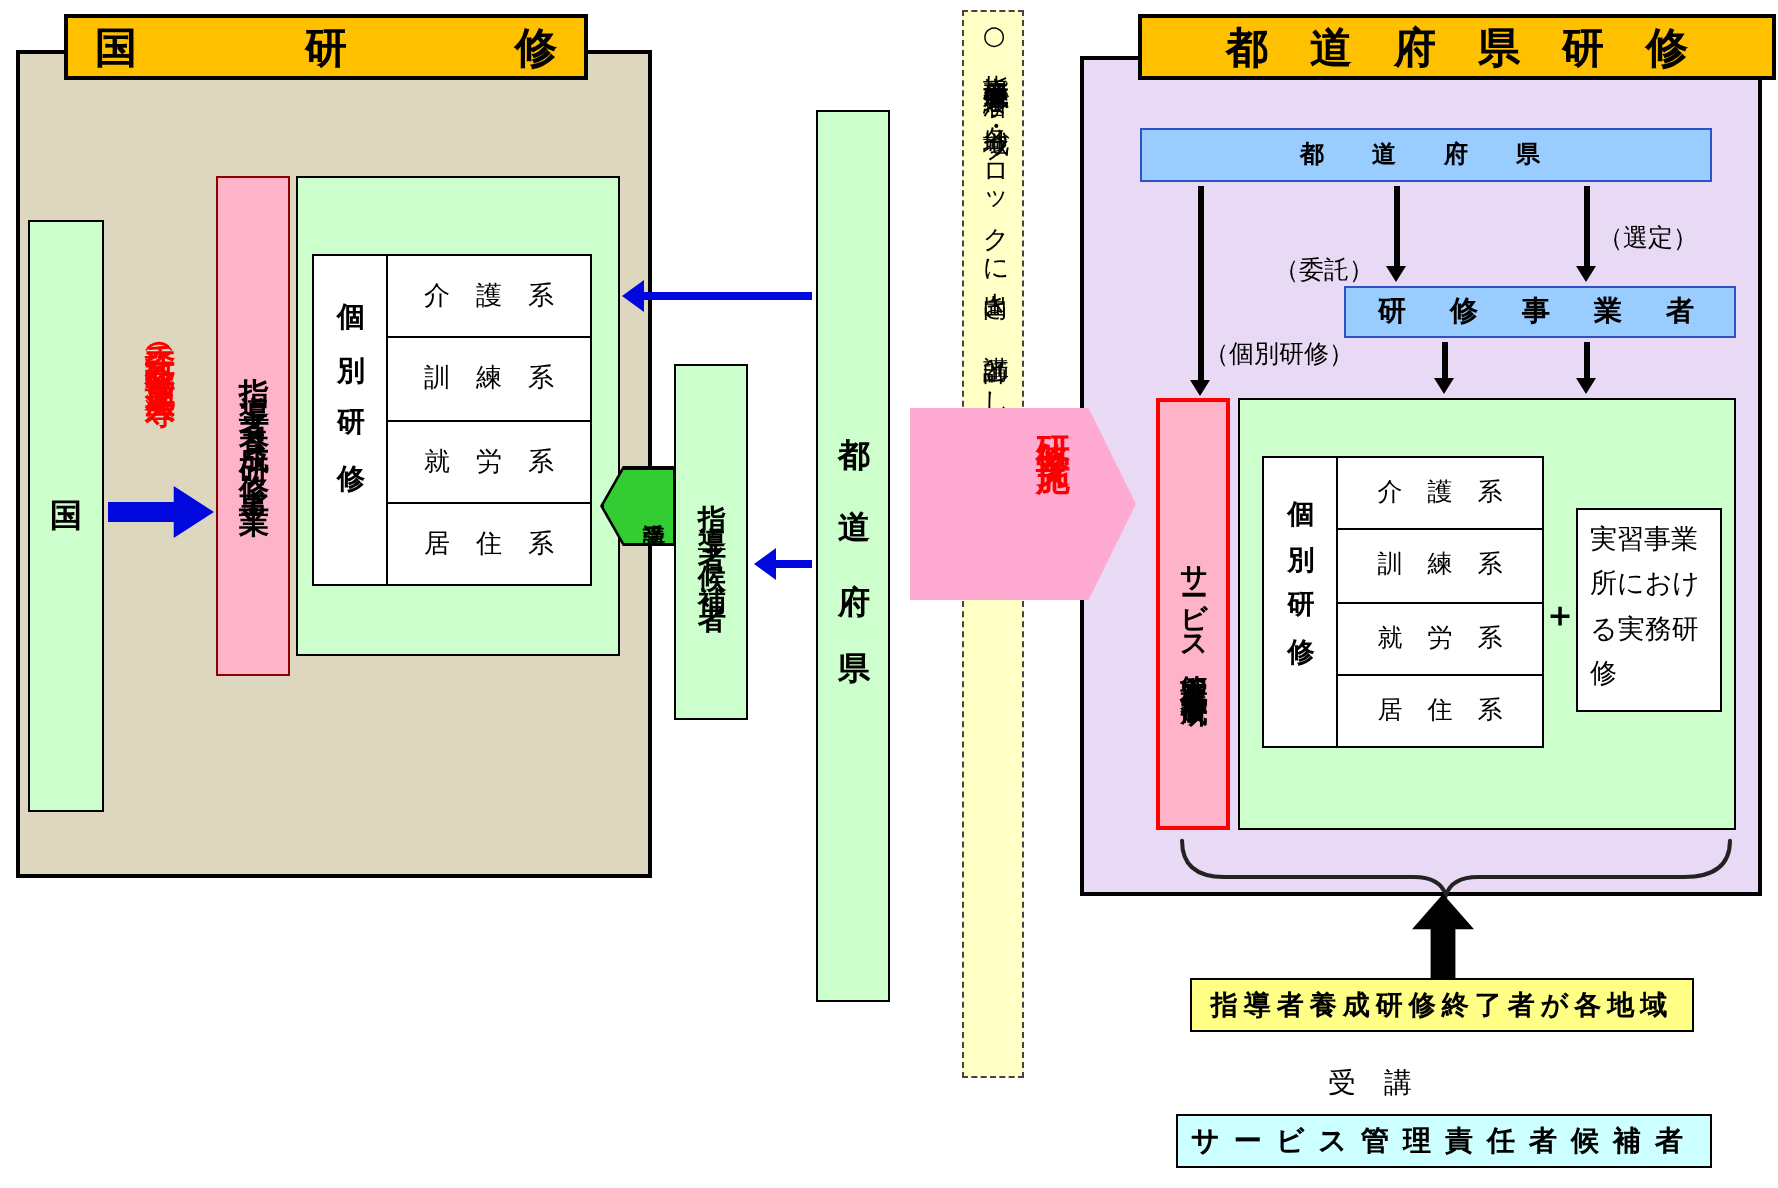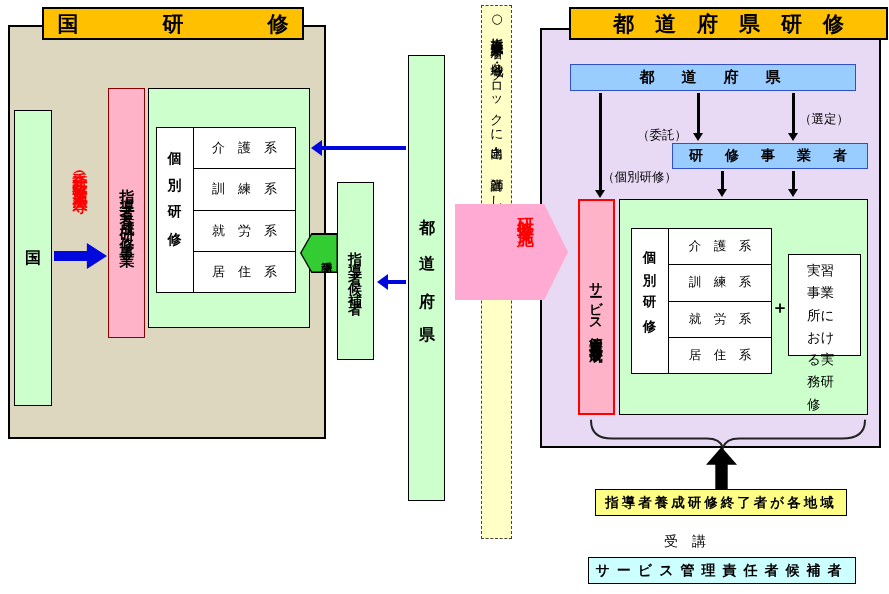--- a/index.html
+++ b/index.html
@@ -55,21 +55,21 @@
 
 <div class="stage">
 
   <div class="panel" style="left:8px;top:25px;width:318px;height:414px;background:#ddd7c0"></div>
   <div class="panel" style="left:540px;top:28px;width:341px;height:420px;background:#e8daf4"></div>
 
   <div class="note" style="left:481px;top:5px;width:31px;height:534px">
     <span>○指導者養成研修終了者が各地域・ブロックに出向き、講師として研修を実施</span>
   </div>
 
-  <div class="banner" style="left:42px;top:7px;width:262px;height:33px">
+  <div class="banner" style="left:32px;top:7px;width:262px;height:33px">
     <span>国　　　　研　　　　修</span>
   </div>
   <div class="banner" style="left:569px;top:7px;width:319px;height:33px">
     <span>都　道　府　県　研　修</span>
   </div>
 
   <div class="gbox" style="left:14px;top:110px;width:38px;height:296px;font-size:16px;font-weight:bold">
     <span>国</span>
   </div>
 
@@ -106,21 +106,21 @@
   <div class="harrow" style="left:388px;top:280px;width:18px"></div>
 
   <div class="gbox" style="left:408px;top:55px;width:37px;height:446px">
     <span class="vtext" style="font-size:16px;font-weight:bold;letter-spacing:36px">都道府県</span>
   </div>
 
   <div class="impl-arrow" style="left:455px;top:204px;width:113px;height:96px">
     <span class="impl-label">研修実施</span>
   </div>
 
-  <div class="bbox" style="left:570px;top:64px;width:286px;height:27px;font-size:15px;letter-spacing:6px">
+  <div class="bbox" style="left:570px;top:64px;width:286px;height:27px;font-size:12px;letter-spacing:6px">
     <span>都　道　府　県</span>
   </div>
 
   <div class="varrow" style="left:599px;top:93px;height:97px"></div>
   <div class="varrow" style="left:697px;top:93px;height:40px"></div>
   <div class="varrow" style="left:792px;top:93px;height:40px"></div>
   <div class="slabel" style="left:637px;top:127px">（委託）</div>
   <div class="slabel" style="left:799px;top:111px">（選定）</div>
 
   <div class="bbox" style="left:672px;top:143px;width:196px;height:26px;font-size:14px;letter-spacing:4px">
@@ -140,21 +140,21 @@
       <span style="font-size:13.5px;letter-spacing:23px;padding-top:10px">個別研修</span>
     </div>
     <div class="crows">
       <div class="crow" style="font-size:12.5px">介　護　系</div>
       <div class="crow" style="font-size:12.5px">訓　練　系</div>
       <div class="crow" style="font-size:12.5px">就　労　系</div>
       <div class="crow" style="font-size:12.5px">居　住　系</div>
     </div>
   </div>
   <div class="plain" style="left:769px;top:296px;width:22px;font-size:17px;font-weight:bold;text-align:center">＋</div>
-  <div class="wbox" style="left:788px;top:254px;width:73px;height:102px;font-size:13.5px;line-height:1.65;padding:4px 18px;word-break:break-all">実習事業所における実務研修</div>
+  <div class="wbox" style="left:788px;top:254px;width:73px;height:102px;font-size:13.5px;line-height:1.65;padding:4px 6px;word-break:break-all">実習事業所における実務研修</div>
 
   <svg class="abs" style="left:588px;top:417px" width="280" height="34" viewBox="0 0 278 33">
     <path d="M3,3 Q3,21 24,21 L118,21 Q131,21 134,30 Q137,21 150,21 L252,21 Q275,21 275,3" fill="none" stroke="#222" stroke-width="2" stroke-linecap="round"></path>
   </svg>
 
   <div class="uparrow" style="left:706px;top:447px;width:31px;height:42px"></div>
 
   <div class="ybox" style="left:595px;top:489px;width:252px;height:27px">
     <span>指導者養成研修終了者が各地域</span>
   </div>

